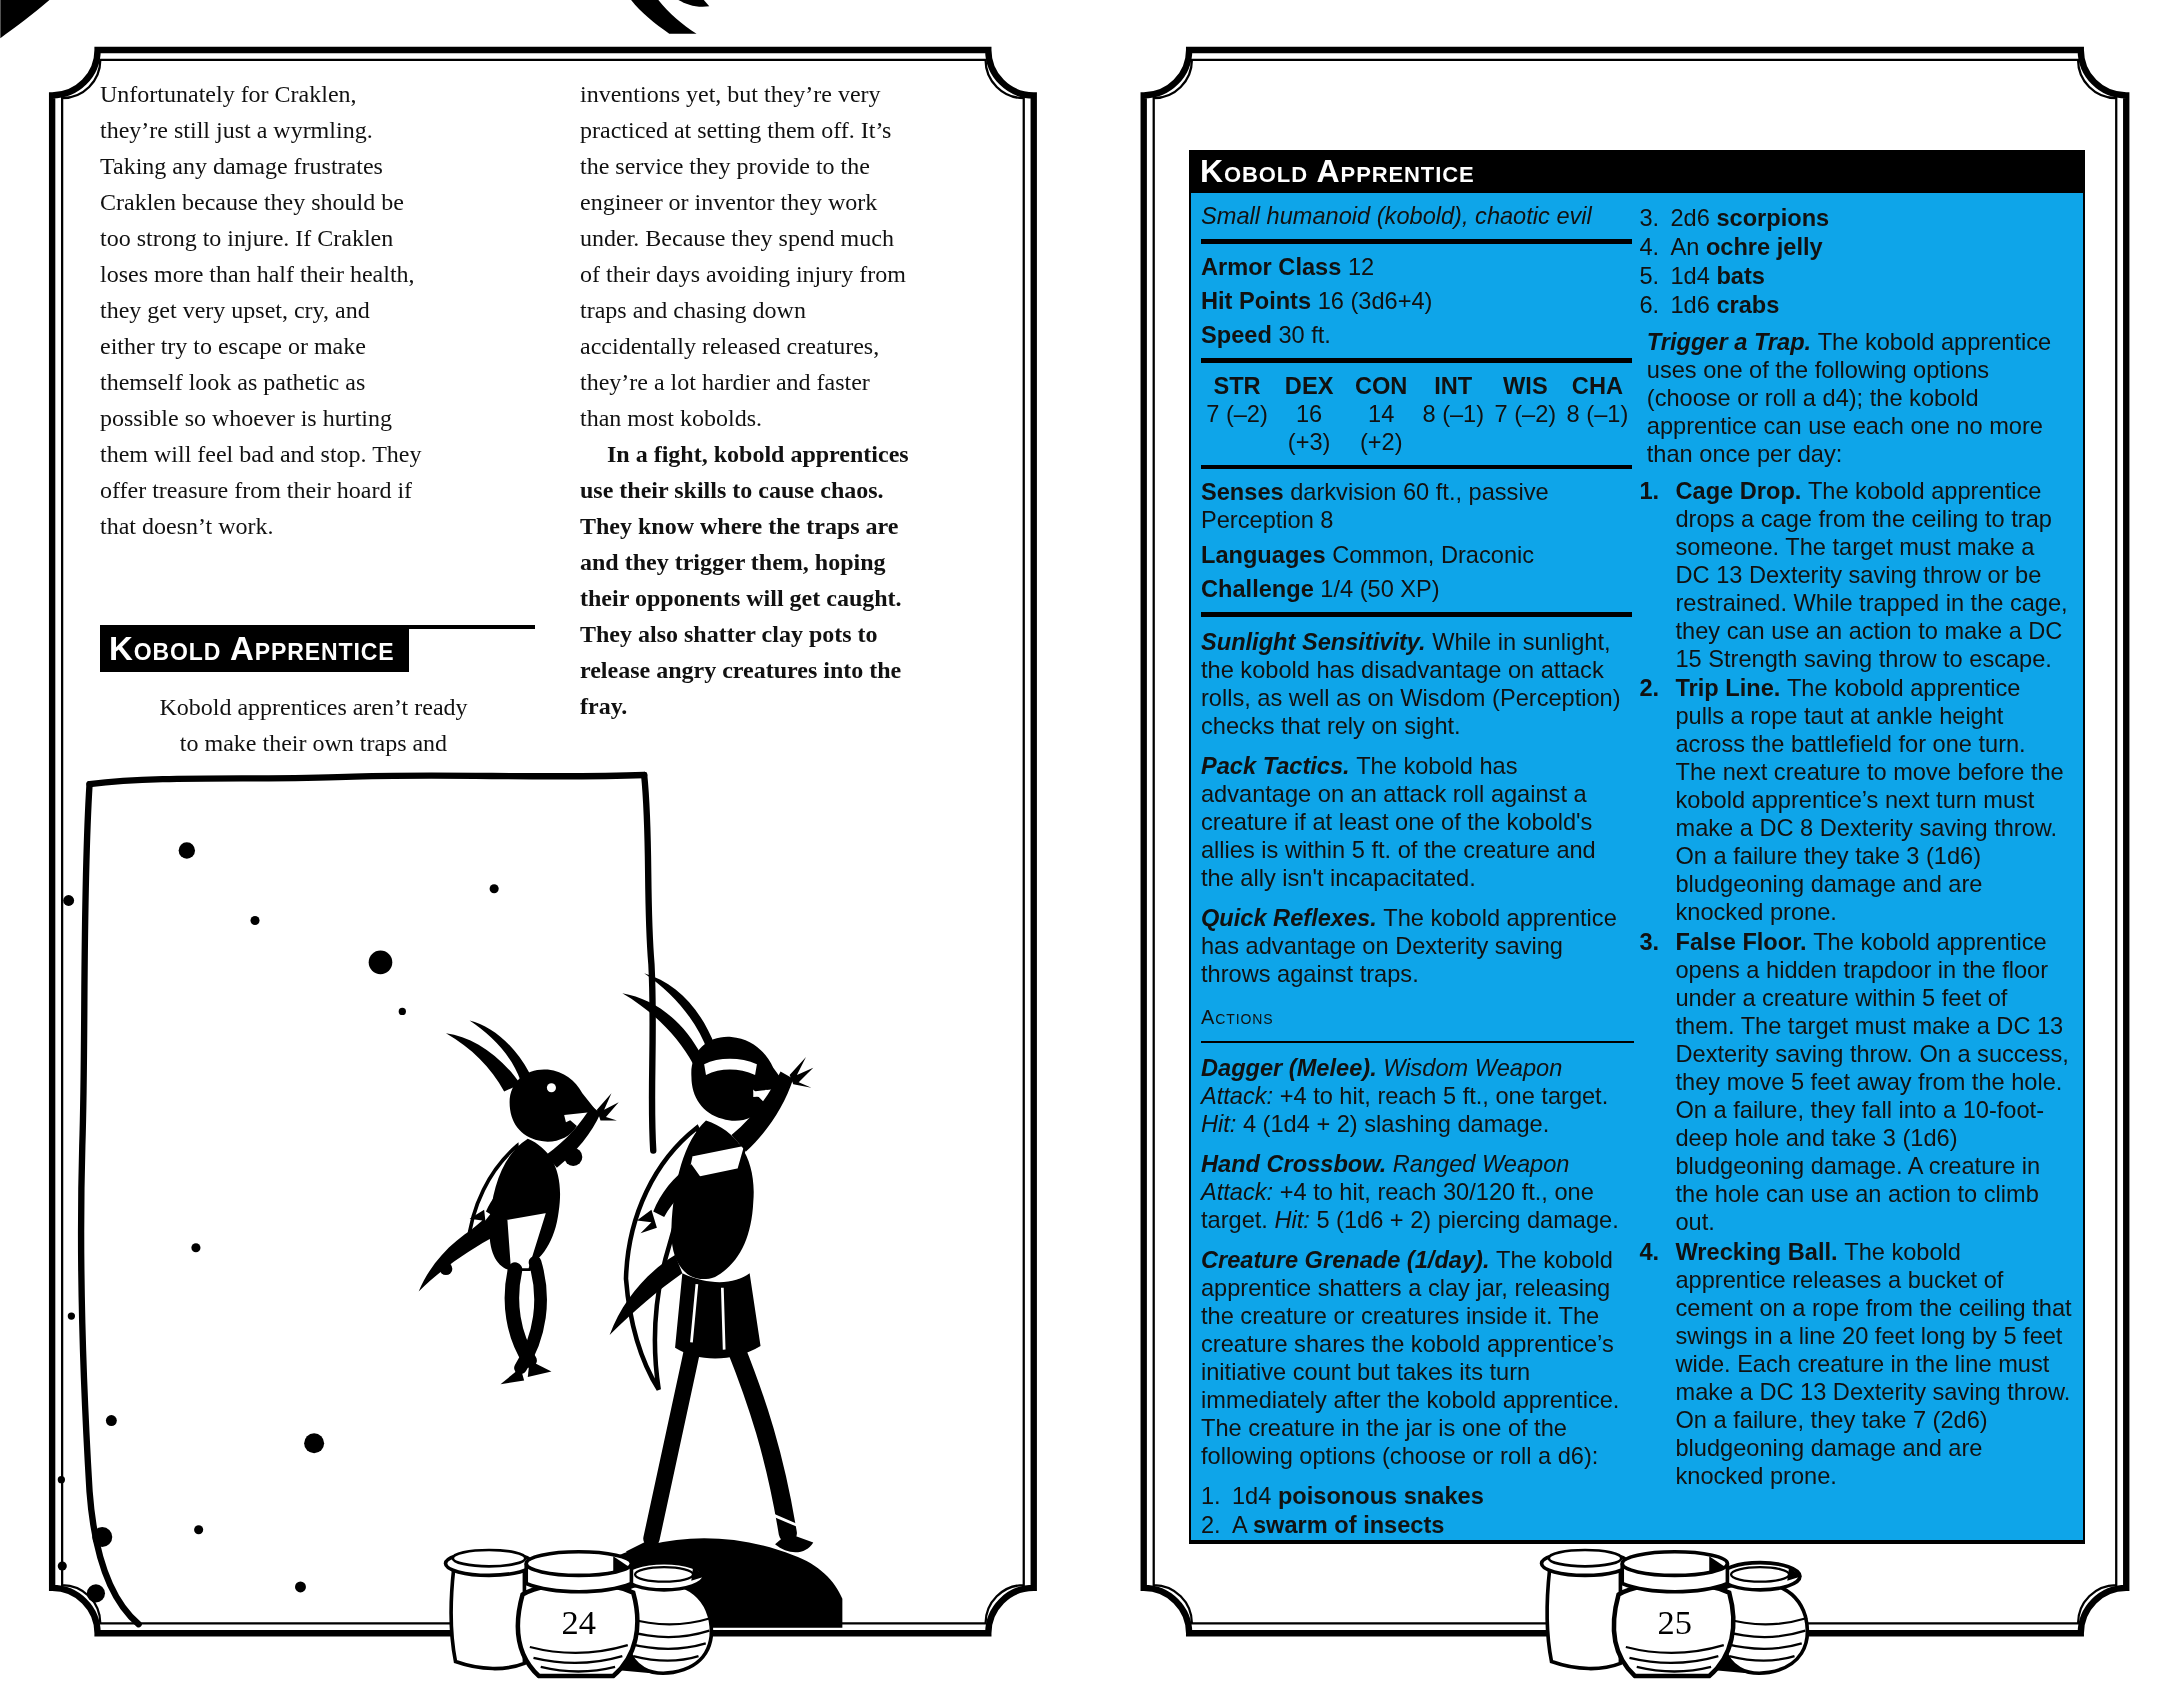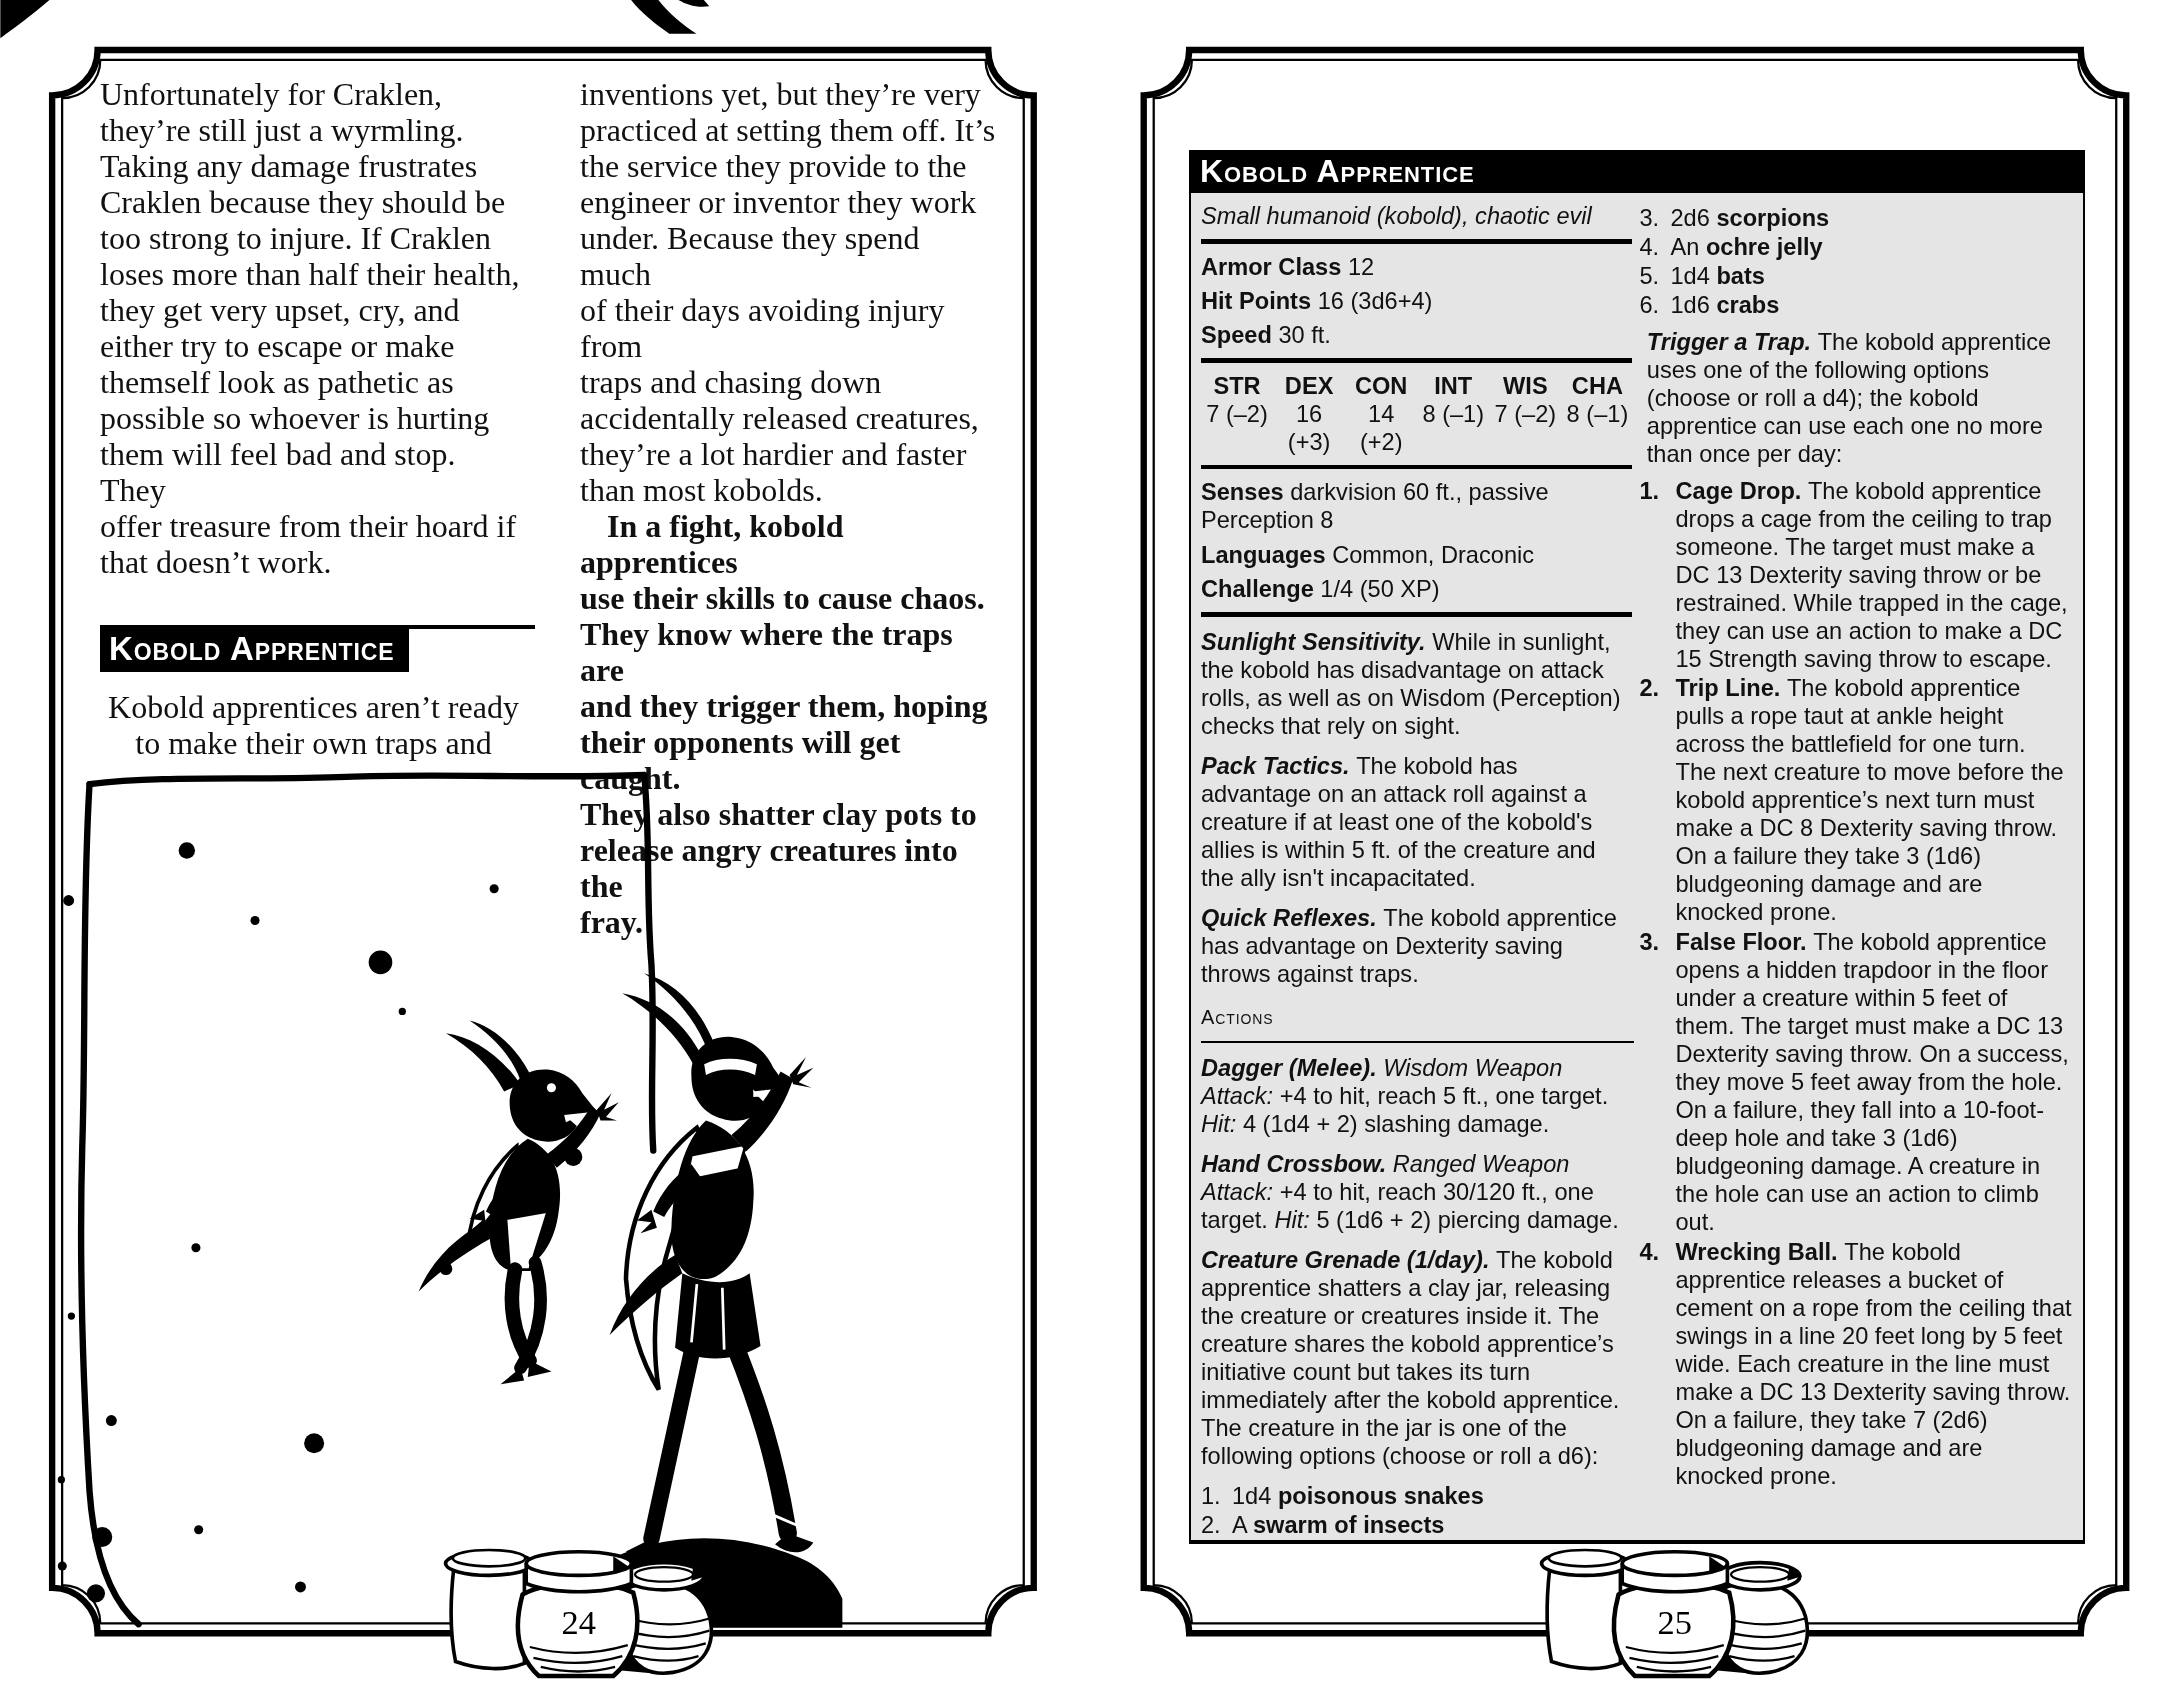--- a/index.html
+++ b/index.html
@@ -2,35 +2,35 @@
 <html style="font-size:14.5px"><head>
 <meta charset="utf-8">
 <style>
   html,body{margin:0;padding:0;background:#ffffff;}
   .spread{position:relative;width:2182px;height:1686px;background:#ffffff;overflow:hidden;
           font-family:"Liberation Serif", serif;color:#0c0c0c;}
   svg{display:block;}
   .abs{position:absolute;}
 
   
-  .serif-block{font-size:32px;line-height:36px;white-space:pre-line;color:#111;}
+  .serif-block{font-size:24px;line-height:36px;white-space:pre-line;color:#111;}
   .indent-first{text-indent:27px;font-weight:bold;}
 
   .lp-header{position:absolute;}
   .lp-header .rule{position:absolute;top:0;left:0;width:435px;height:3.6px;background:#000;}
   .lp-header .bar{display:inline-block;margin-top:3.6px;background:#000;color:#fff;
     font-family:"Liberation Sans", sans-serif;font-variant:small-caps;font-weight:bold;
     font-size:33px;line-height:40px;padding:0.9px 14.5px 2.7px 9px;white-space:nowrap;letter-spacing:0.9px;}
 
   
   .statblock{position:absolute;left:1188px;top:150px;width:896px;height:1394px;
     font-family:"Liberation Sans", sans-serif;font-size:23.6px;line-height:28px;color:#111;}
   .sb-title-bar{height:43px;background:#000;color:#fff;font-variant:small-caps;font-weight:bold;
     font-size:32px;line-height:42px;padding-left:11px;letter-spacing:0.9px;}
-  .sb-body{box-sizing:border-box;height:1351px;background:#e5e5e5;
+  .sb-body{box-sizing:border-box;height:1351px;background:#0ea5e9;
     border-left:2.7px solid #000;border-right:2.7px solid #000;border-bottom:4.5px solid #000;
     display:flex;gap:6px;padding:5.5px 11px 0 10px;overflow:hidden;}
   .sb-col{flex:1;min-width:0;}
   .sb-meta{font-style:italic;margin:3.6px 0 5.5px 0;}
   .sb-rule{height:4.5px;background:#000;margin:9px 1.8px 9px 0;}
   .sb-prop{margin:6.4px 0;}
   .sb-prop b{font-weight:bold;}
   .sb-abilities{display:flex;margin:3.6px 0;}
   .ab{flex:1;text-align:center;}
   .ab-name{font-weight:bold;}

